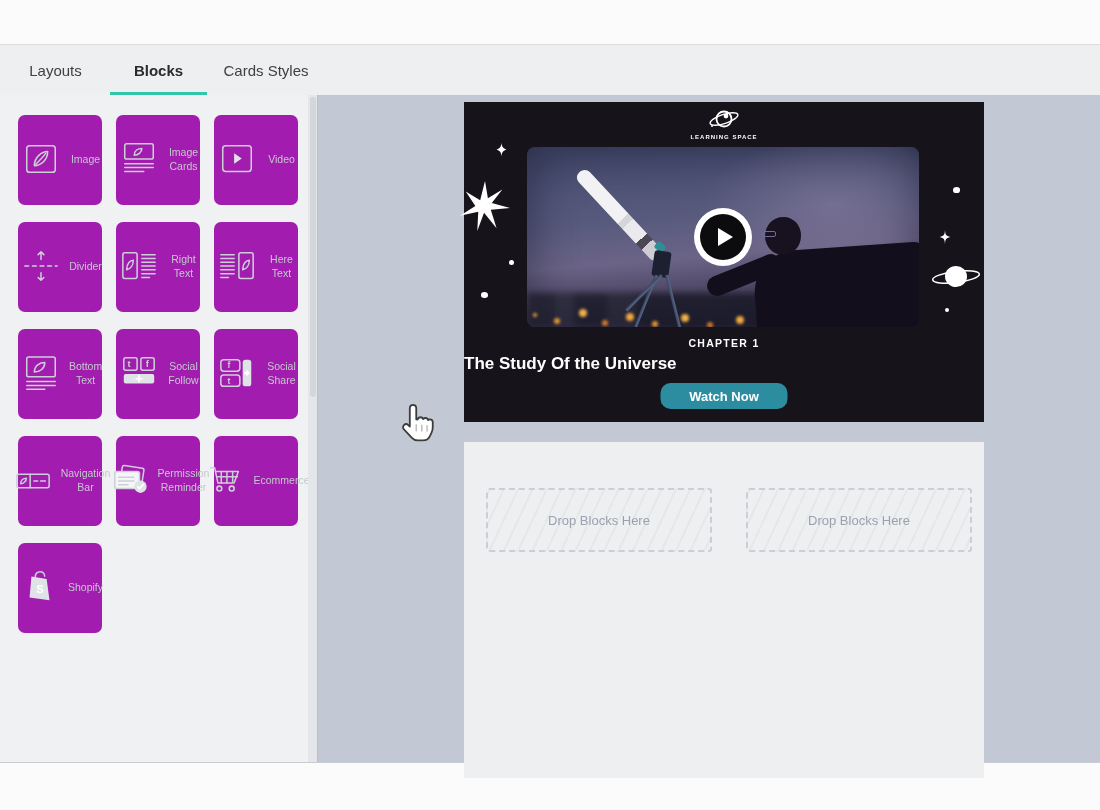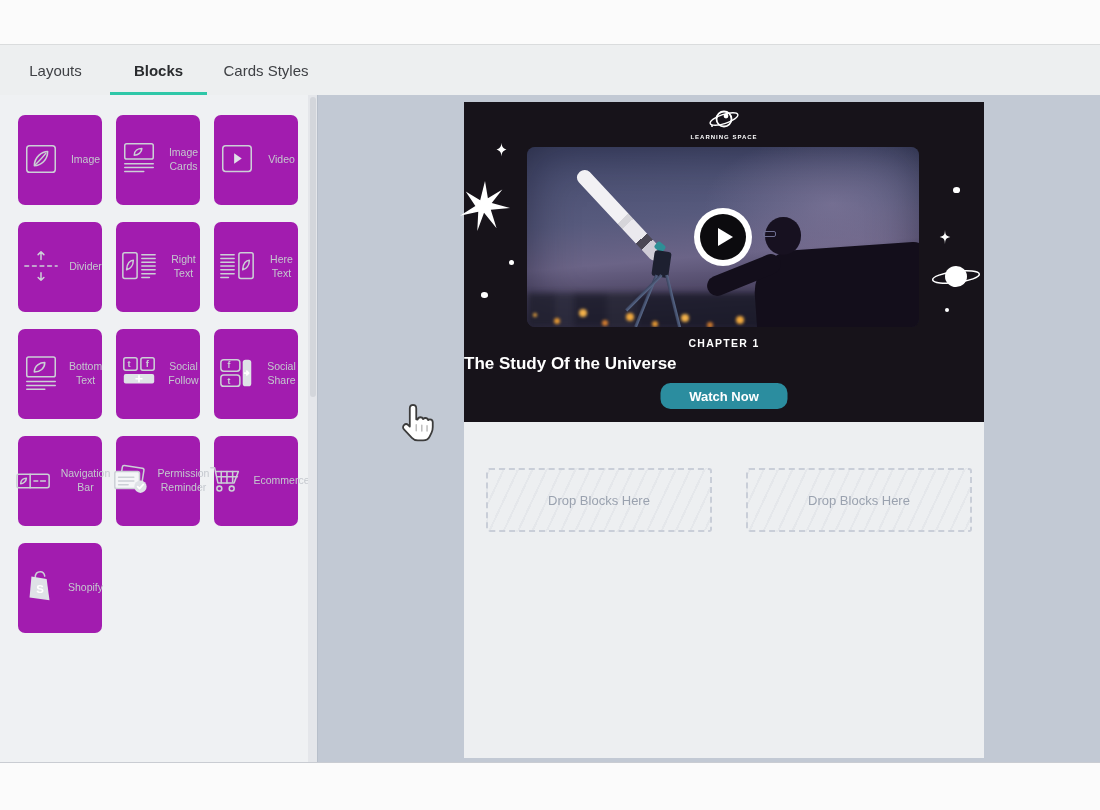--- a/index.html
+++ b/index.html
@@ -27,21 +27,21 @@
   .tile-icon svg .onfill { stroke:#ffffff; stroke-width:1.8; }
   .tile-icon svg text { fill:#ccd0d6; stroke:none; font-family:"Liberation Sans",sans-serif; font-weight:bold; }
   .tile-label { font-size:10.5px; color:#c4c8ce; text-align:center; line-height:1.3; width:78px; }
   .sidebar-scroll { position:absolute; top:0; right:0; width:9px; height:100%; background:#e4e6ea; }
   .sidebar-scroll .thumb { position:absolute; top:2px; left:1.5px; width:6px; height:300px; border-radius:3px; background:#d3d6db; }
 
   
   .canvas { position:relative; flex:1; background:#c2c9d4; border-left:1px solid #b7bfca; }
   .email { position:absolute; left:146px; top:7px; width:412px; height:656px; }
   .email-header { position:relative; width:520px; height:320px; background:#17131a; }
-  .email-body { position:relative; width:520px; height:336px; background:#edeff1; }
+  .email-body { position:relative; width:520px; height:336px; background:#edeff1;margin-top:20px; }
 
   .logo { position:absolute; top:5px; left:0; width:100%; text-align:center; }
   .brand { margin-top:-1px; font-size:6px; font-weight:bold; color:#fff; letter-spacing:1px; }
 
   .deco { position:absolute; }
 
   
   .video-thumb { position:absolute; left:63px; top:45px; width:392px; height:180px; border-radius:8px; overflow:hidden;
     background:linear-gradient(175deg,#454b6e 0%,#575a7d 38%,#6b6487 58%,#4a4260 78%,#221e30 100%);
     box-shadow:inset 0 0 50px rgba(5,5,20,.45); }

